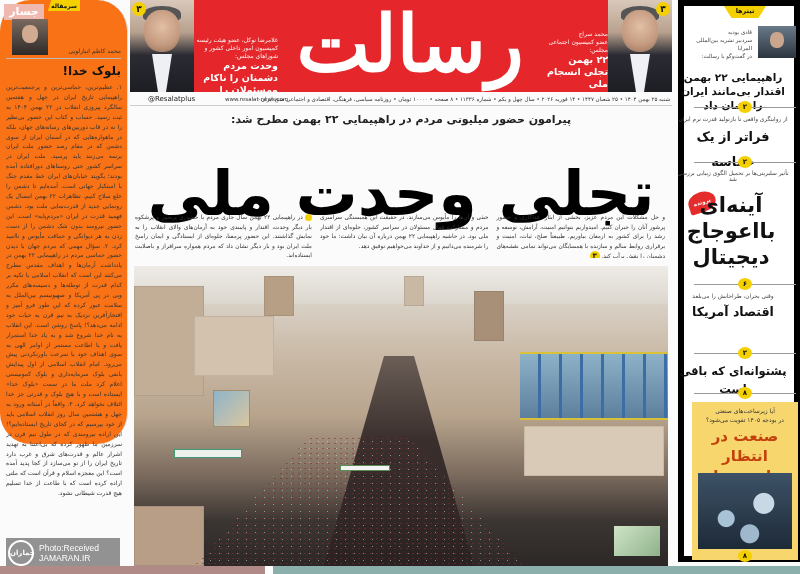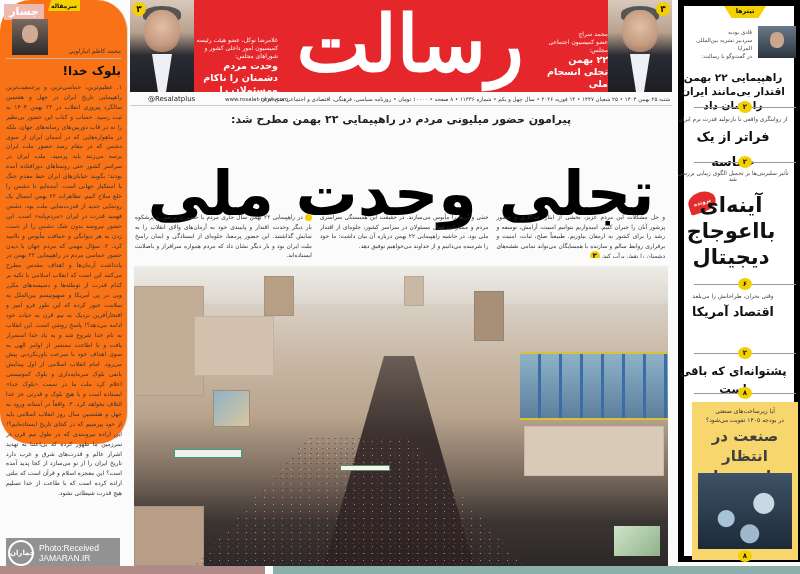--- a/index.html
+++ b/index.html
@@ -59,21 +59,21 @@
   .rc-thumb { position: absolute; left: 74px; top: 20px; width: 38px; height: 32px; background: linear-gradient(180deg,#6a7a88,#2b3540); }
   .rc-thumb .f { position: absolute; left: 12px; top: 6px; width: 14px; height: 16px; border-radius: 45%; background: #c9a68d; }
   .rc-byline { position: absolute; right: 42px; top: 22px; width: 70px; font-size: 5.5px; line-height: 8px; color: #444; text-align: right; }
   .rc-h { position: absolute; width: 112px; right: 5px; text-align: center; font-weight: bold; color: #111; }
   .rc-sub { position: absolute; width: 112px; right: 5px; text-align: center; font-size: 5.8px; color: #444; }
   .rc-sep { position: absolute; left: 10px; width: 102px; height: 1px; background: #999; }
   .rc-num { position: absolute; left: 54px; width: 14px; height: 12px; border-radius: 50%; background: #f5d000; font-size: 7px; font-weight: bold; text-align: center; line-height: 12px; color: #111; }
   .new-badge { position: absolute; left: 4px; top: 186px; width: 28px; height: 20px; background: #e52c2c; border-radius: 50% 50% 50% 10%; color: #fff; font-size: 5.5px; font-weight: bold; line-height: 20px; text-align: center; transform: rotate(-18deg); }
   .yellow-box { position: absolute; left: 8px; top: 396px; width: 106px; height: 158px; background: #f8d66e; }
   .yellow-box .q { font-size: 6px; color: #333; text-align: center; line-height: 9px; padding-top: 4px; }
-  .yellow-box .big { font-size: 15px; font-weight: bold; text-align: center; line-height: 20px; color: #404040; margin-top: 2px; }
+  .yellow-box .big { font-size: 15px; font-weight: bold; text-align: center; line-height: 20px; color: #c2410c; margin-top: 2px; }
   .yellow-box .img { position: absolute; left: 6px; top: 71px; width: 94px; height: 76px;
     background: radial-gradient(circle at 30% 60%, #a8c3d6 0 8px, transparent 9px), radial-gradient(circle at 70% 40%, #c8d8e5 0 10px, transparent 11px),
     radial-gradient(circle at 55% 80%, #9fb8cc 0 9px, transparent 10px), linear-gradient(180deg,#3d5266,#1d2a38); }
 
   
   .left-col { position: absolute; left: 0; top: 0; width: 128px; height: 444px; background: #f97316; border-right: 1px solid #ddd; direction: rtl; border-radius: 31px; }
   .lc-logo { position: absolute; left: 4px; top: 4px; width: 40px; height: 16px; background: #f0b9b0; color: #fff; font-size: 11px; font-weight: bold; line-height: 16px; text-align: center; }
   .lc-tag { position: absolute; left: 48px; top: 0; width: 32px; height: 11px; background: #f5d000; font-size: 6px; font-weight: bold; text-align: center; line-height: 11px; clip-path: polygon(10% 0,100% 0,100% 100%,0 100%); }
   .lc-photo { position: absolute; left: 12px; top: 19px; width: 36px; height: 36px; background: linear-gradient(180deg,#7a6a60,#2e2a28); }
   .lc-photo .f { position: absolute; left: 10px; top: 6px; width: 16px; height: 18px; border-radius: 45%; background: #d0ab92; }

